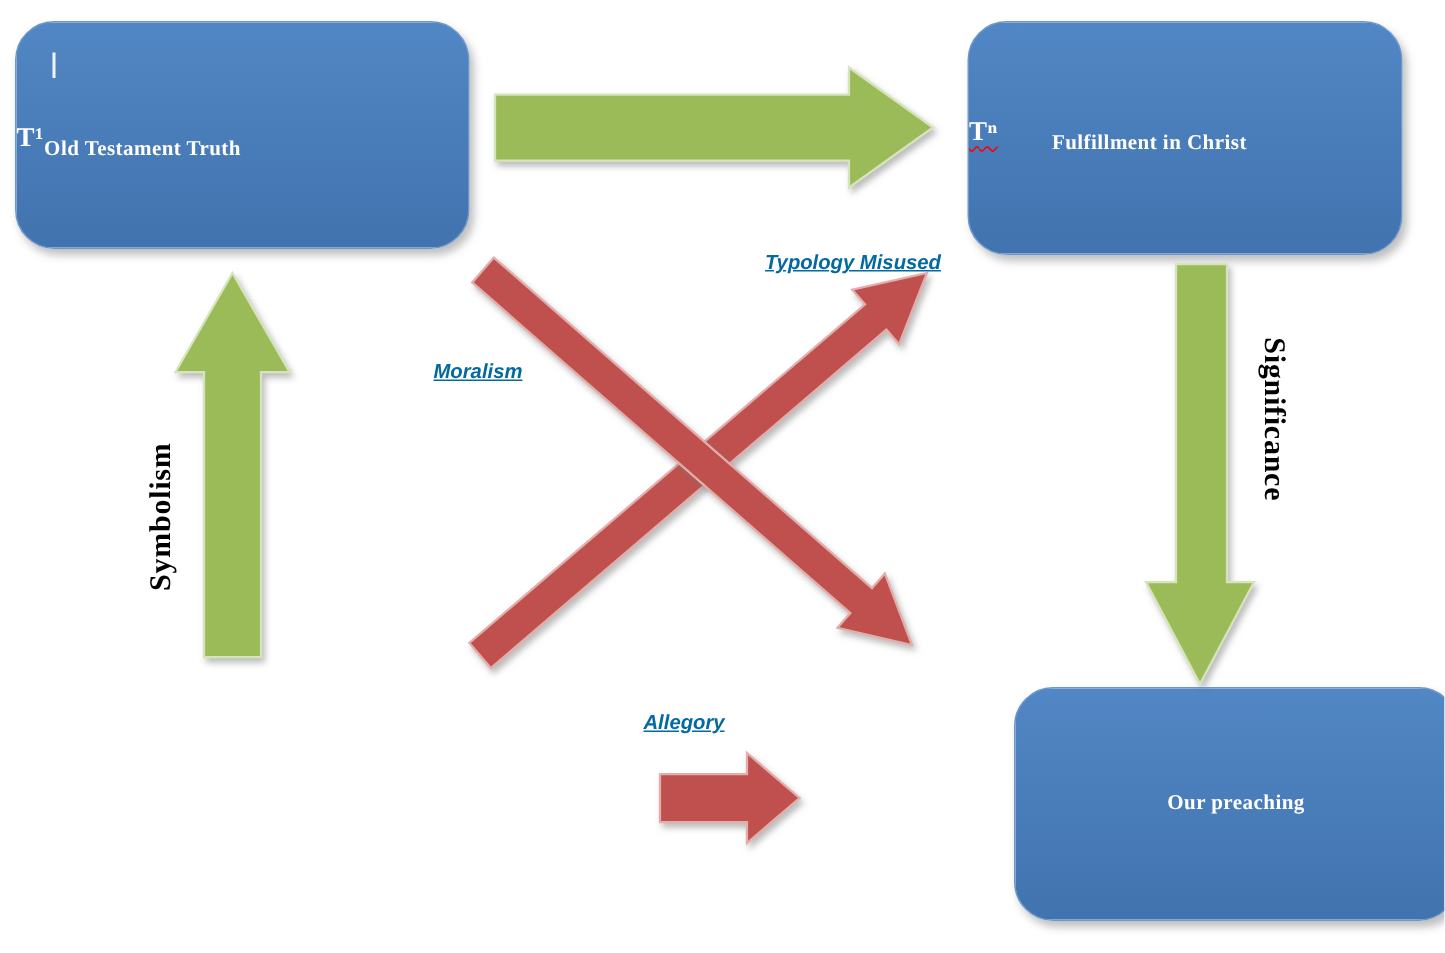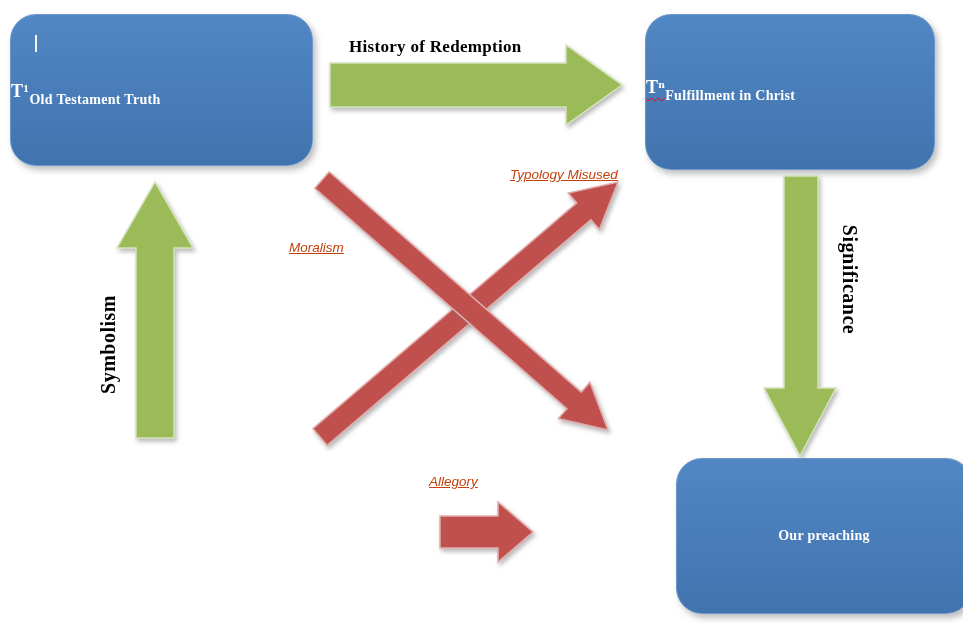--- a/index.html
+++ b/index.html
@@ -19,21 +19,21 @@
     border: 1px solid #6d97cb;
     border-radius: 26px;
     box-shadow: 3px 4px 6px rgba(110,110,110,0.45);
     color: #ffffff;
     display: flex;
     flex-direction: row;
     align-items: center;
     text-align: right;
   }
   #box-tl { left: 10px;  top: 14px;  width: 303px; height: 152px; padding-top: 20px; }
-  #box-tr { left: 645px; top: 14px;  width: 290px; height: 156px; padding-top: 8px; }
+  #box-tr { left: 645px; top: 14px;  width: 290px; height: 156px; padding-top: 8px; gap: 36px; }
   #box-bl { left: 25px;  top: 450px; width: 290px; height: 165px; justify-content: center; }
   #box-br { left: 640px; top: 458px; width: 296px; height: 156px; justify-content: center; margin-left: 36px; }
   .box-symbol {
     font-size: 18px;
     font-weight: 600;
     letter-spacing: 0.5px;
     line-height: 24px;
     margin-bottom: 18px;
   }
   .box-label {
@@ -77,22 +77,23 @@
     text-align: center;
     font: 600 20px "Liberation Serif", serif;
     letter-spacing: 0.5px;
   }
   #lbl-symbolism    { left: 23px;  top: 333px; transform: rotate(-90deg); }
   #lbl-significance { left: 764px; top: 268px; transform: rotate(90deg); }
   .misuse-label {
     font-family: "Liberation Sans", sans-serif;
     font-style: italic;
     font-size: 13.5px;
-    color: #c2410c;
+    color: #0369a1;
     text-decoration: underline;
+    font-weight: bold;
   }
   #lbl-moralism { left: 289px; top: 228px; margin-top: 12px; }
   #lbl-typology { left: 510px; top: 167px; }
   #lbl-allegory { left: 429px; top: 474px; }
 </style>
 </head>
 <body>
 
 <div id="canvas">
 
@@ -114,20 +115,19 @@
 
   <svg class="arrows" width="963" height="635" viewBox="0 0 963 635">
     <polygon class="arr" stroke="#d6e4bc" stroke-width="1.5" points="330,63 566,63 566,45 622,85 566,125 566,107 330,107" fill="#9bbb59"></polygon>
     <polygon class="arr" stroke="#d6e4bc" stroke-width="1.5" points="136,438 136,248 117,248 155,182 193,248 174,248 174,438" fill="#9bbb59"></polygon>
     <polygon class="arr" stroke="#d6e4bc" stroke-width="1.5" points="784,176 818,176 818,388 836,388 800,456 764,388 784,388" fill="#9bbb59"></polygon>
     <polygon class="arr" stroke="#e2aeac" stroke-width="1.5" points="327.2,445.4 590.9,219.7 599.4,229.5 618,182 568.2,193.1 576.7,202.9 312.9,428.6" fill="#c0504d"></polygon>
     <polygon class="arr" stroke="#e2aeac" stroke-width="1.5" points="314.8,188.3 566.9,408.7 558.3,418.5 608,430 589.9,382.3 581.3,392.1 329.2,171.7" fill="#c0504d"></polygon>
     <polygon class="arr" stroke="#e2aeac" stroke-width="1.5" points="440,516 498,516 498,502 533,532 498,562 498,548 440,548" fill="#c0504d"></polygon>
   </svg>
 
-  <div class="lbl" id="lbl-history">History of Redemption</div>
   <div class="lbl v-label" id="lbl-symbolism">Symbolism</div>
   <div class="lbl v-label" id="lbl-significance">Significance</div>
   <div class="lbl misuse-label" id="lbl-moralism">Moralism</div>
   <div class="lbl misuse-label" id="lbl-typology">Typology Misused</div>
   <div class="lbl misuse-label" id="lbl-allegory">Allegory</div>
 
 </div>
 
 </body></html>

